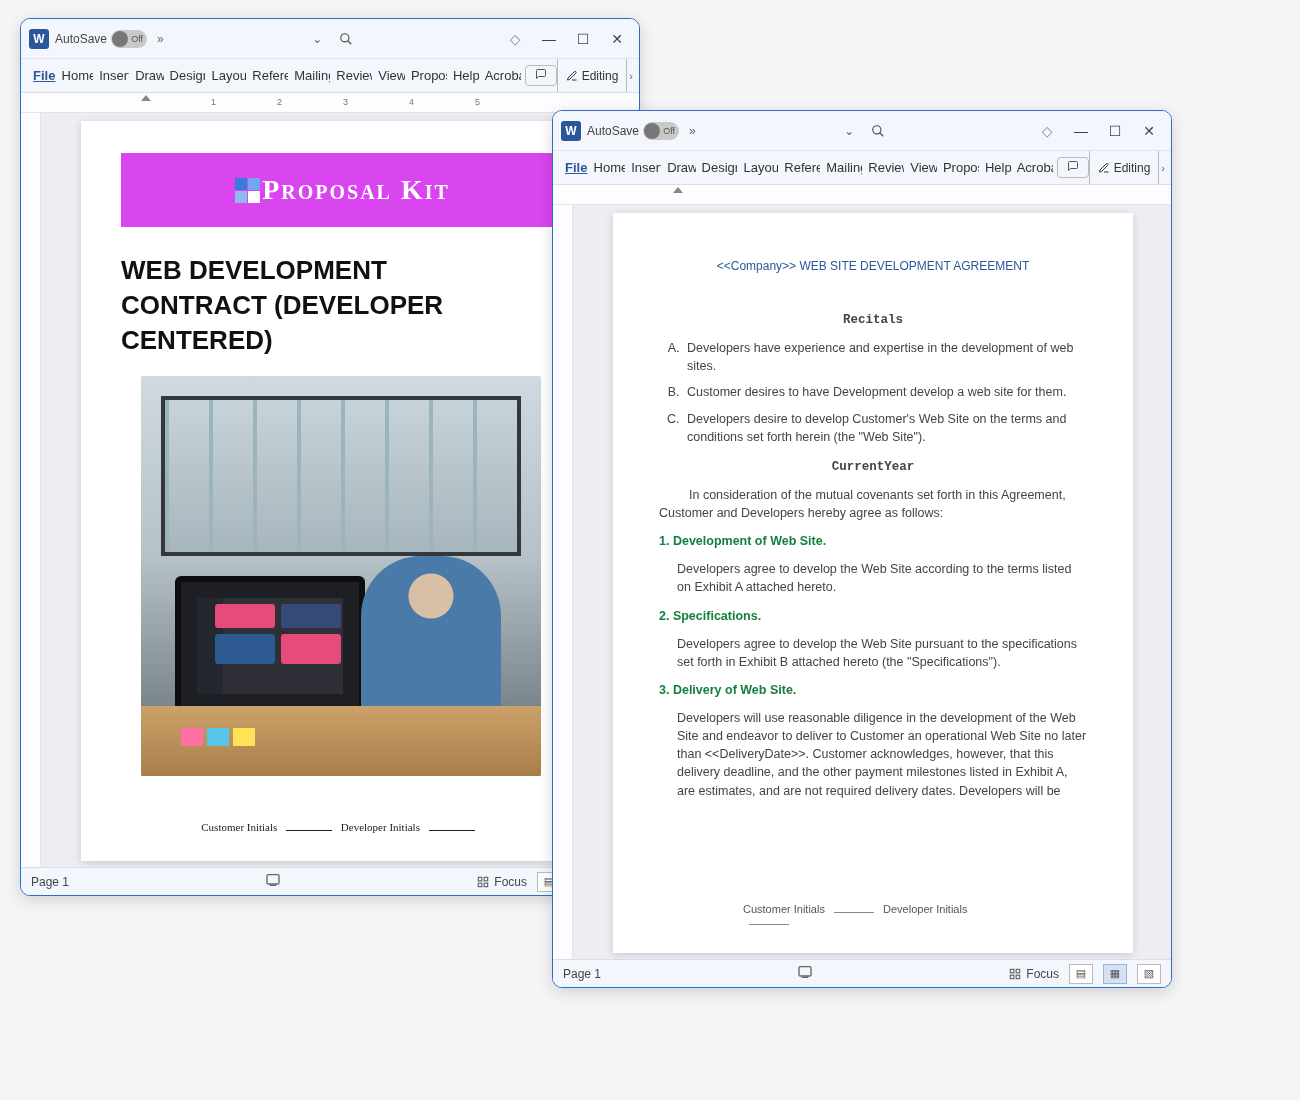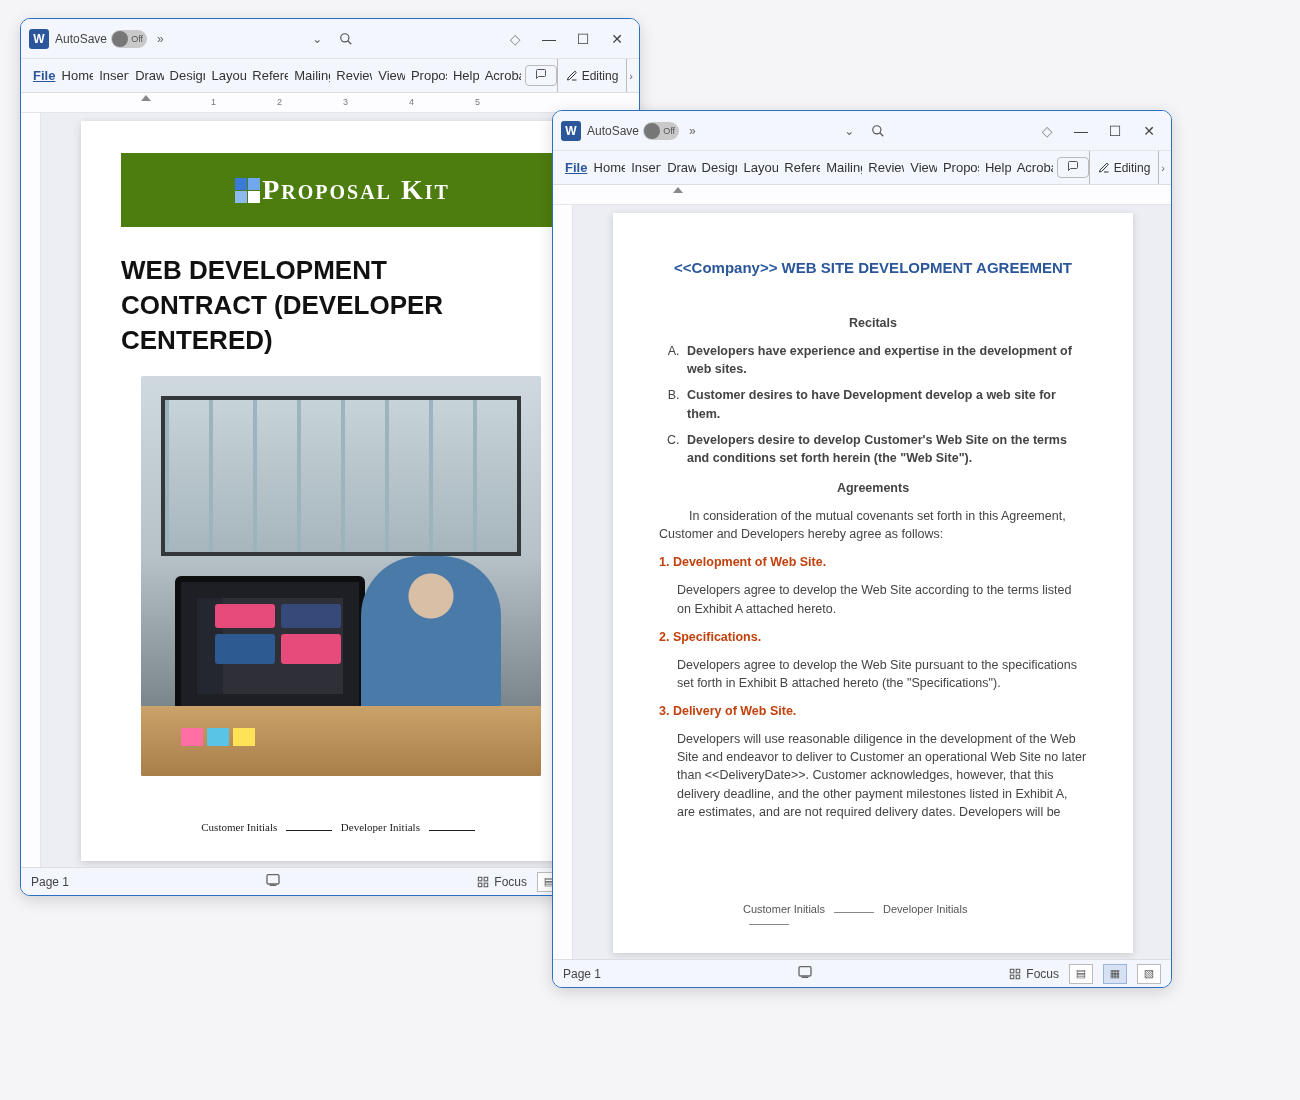--- a/index.html
+++ b/index.html
@@ -162,21 +162,21 @@
     position:relative;
     font-size:12px;
     color:#333;
     height: 740px;
     display:flex;
     flex-direction:column;
   }
 
   
   .pk-banner {
-    background:#4d7c0f;
+    background:#d946ef;
     color:#fff;
     height:74px;
     display:flex; align-items:center; justify-content:center;
     margin:-2px 0 14px 0;
   }
   .pk-logo {
     width:30px; height:30px;
     position:relative;
   }
   .pk-logo .sq { position:absolute; background:#fff; }
@@ -260,38 +260,39 @@
   .initials-line .blank {
     display:inline-block;
     border-bottom:1px solid #222;
     width:46px;
     margin:0 6px;
   }
 
   
   .doc2-title {
     color:#2b579a;
-    font-weight:700;
-    font-size:15px;
+    font-weight:400;
+    font-size:12px;
     text-align:center;
     margin: 6px 0 26px 0;
   }
   .doc2-body { font-size:12.5px; color:#444; line-height:1.45; }
   .doc2-body p { margin-bottom:10px; }
   .section-head {
     text-align:center;
     font-weight:600;
     color:#444;
     margin:12px 0 10px 0;
+    font-family:Liberation Mono, monospace;
   }
   .ol-alpha { margin:4px 0 10px 24px; }
-  .ol-alpha li { margin-bottom:8px; padding-left:4px;font-weight:bold; }
+  .ol-alpha li { margin-bottom:8px; padding-left:4px; }
   .ol-alpha li::marker { font-weight:400; }
   .num-head {
-    color:#c2410c;
+    color:#15803d;
     font-weight:600;
     margin:10px 0 6px 0;
   }
   .indent-para { margin-left:18px; margin-bottom:10px; }
   .doc2-fade {
     position:absolute; left:0; right:0; bottom:38px; height:50px;
     background:linear-gradient(180deg, rgba(255,255,255,0), #fff);
   }
   .doc2-initials {
     position:absolute; bottom:26px; left:50%; transform:translateX(-50%);
@@ -515,21 +516,21 @@
     <div class="vruler"></div>
     <div class="page" style="padding:40px 46px 28px 46px;">
       <div class="doc2-title">&lt;&lt;Company&gt;&gt; WEB SITE DEVELOPMENT AGREEMENT</div>
       <div class="doc2-body">
         <p class="section-head">Recitals</p>
         <ol class="ol-alpha" type="A">
           <li>Developers have experience and expertise in the development of web sites.</li>
           <li>Customer desires to have Development develop a web site for them.</li>
           <li>Developers desire to develop Customer's Web Site on the terms and conditions set forth herein (the "Web Site").</li>
         </ol>
-        <p class="section-head">Agreements</p>
+        <p class="section-head">CurrentYear</p>
         <p style="text-indent:30px">In consideration of the mutual covenants set forth in this Agreement, Customer and Developers hereby agree as follows:</p>
 
         <p class="num-head">1. Development of Web Site.</p>
         <p class="indent-para">Developers agree to develop the Web Site according to the terms listed on Exhibit A attached hereto.</p>
 
         <p class="num-head">2. Specifications.</p>
         <p class="indent-para">Developers agree to develop the Web Site pursuant to the specifications set forth in Exhibit B attached hereto (the "Specifications").</p>
 
         <p class="num-head">3. Delivery of Web Site.</p>
         <p class="indent-para">Developers will use reasonable diligence in the development of the Web Site and endeavor to deliver to Customer an operational Web Site no later than &lt;&lt;DeliveryDate&gt;&gt;.  Customer acknowledges, however, that this delivery deadline, and the other payment milestones listed in Exhibit A, are estimates, and are not required delivery dates. Developers will be</p>

